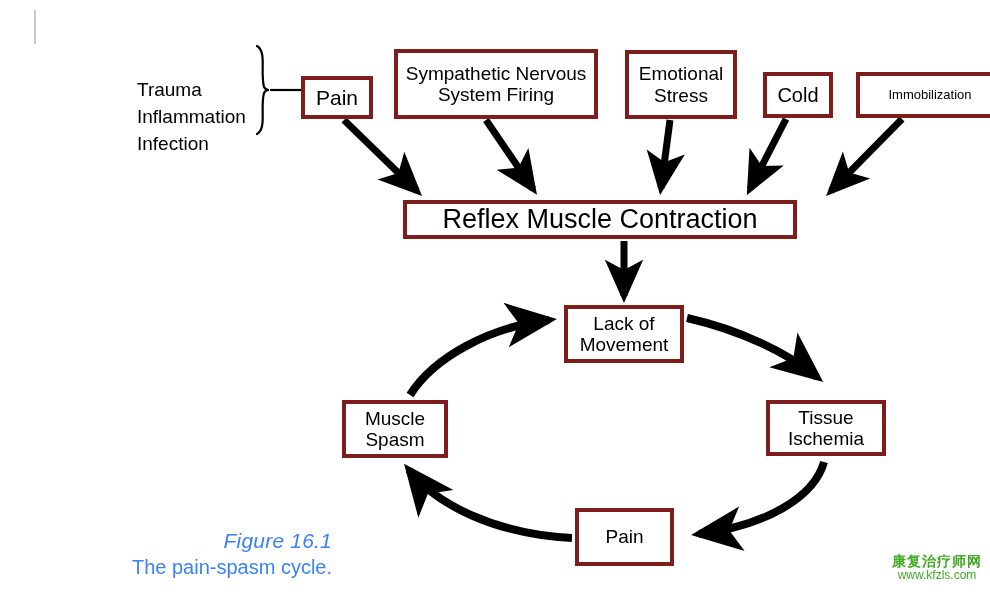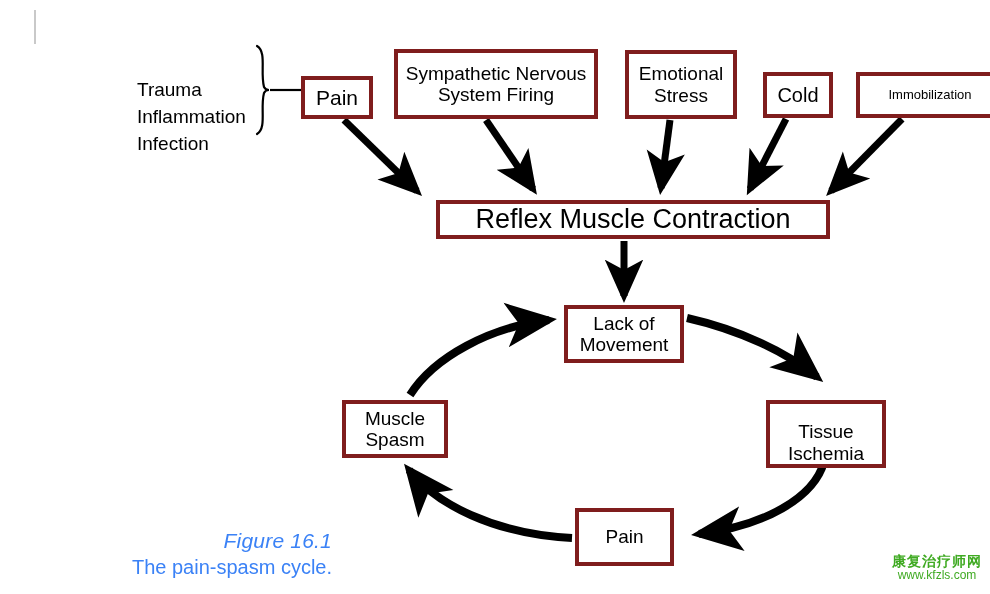--- a/index.html
+++ b/index.html
@@ -43,25 +43,25 @@
     white-space: pre-line;
     padding: 0 4px;
   }
   
   #box-pain-top      { left:277px; top:76px;  width:72px;  height:43px; font-size:21px; }
   #box-sympathetic   { left:370px; top:49px;  width:204px; height:70px; font-size:19px; }
   #box-emotional     { left:601px; top:50px;  width:112px; height:69px; font-size:19px; }
   #box-cold          { left:739px; top:72px;  width:70px;  height:46px; font-size:20px; }
   #box-immobilization{ left:832px; top:72px;  width:148px; height:46px; font-size:13px; }
   
-  #box-reflex        { left:412px; top:200px; width:394px; height:39px; font-size:27px; }
+  #box-reflex        { left:379px; top:200px; width:394px; height:39px; font-size:27px; }
   
   #box-lack          { left:540px; top:305px; width:120px; height:58px; font-size:19px;justify-content:center; }
   #box-muscle-spasm  { left:318px; top:400px; width:106px; height:58px; font-size:19px; }
-  #box-tissue        { left:742px; top:400px; width:120px; height:68px; font-size:19px;align-items:flex-end; }
+  #box-tissue        { left:742px; top:400px; width:120px; height:56px; font-size:19px; }
   #box-pain-bottom   { left:551px; top:508px; width:99px;  height:58px; font-size:19px; }
 
   #trigger-list {
     position: absolute;
     left: 113px;
     top: 50px;
     width: 110px;
     font-size: 19px;
     line-height: 1.42;
     color: #000000;

